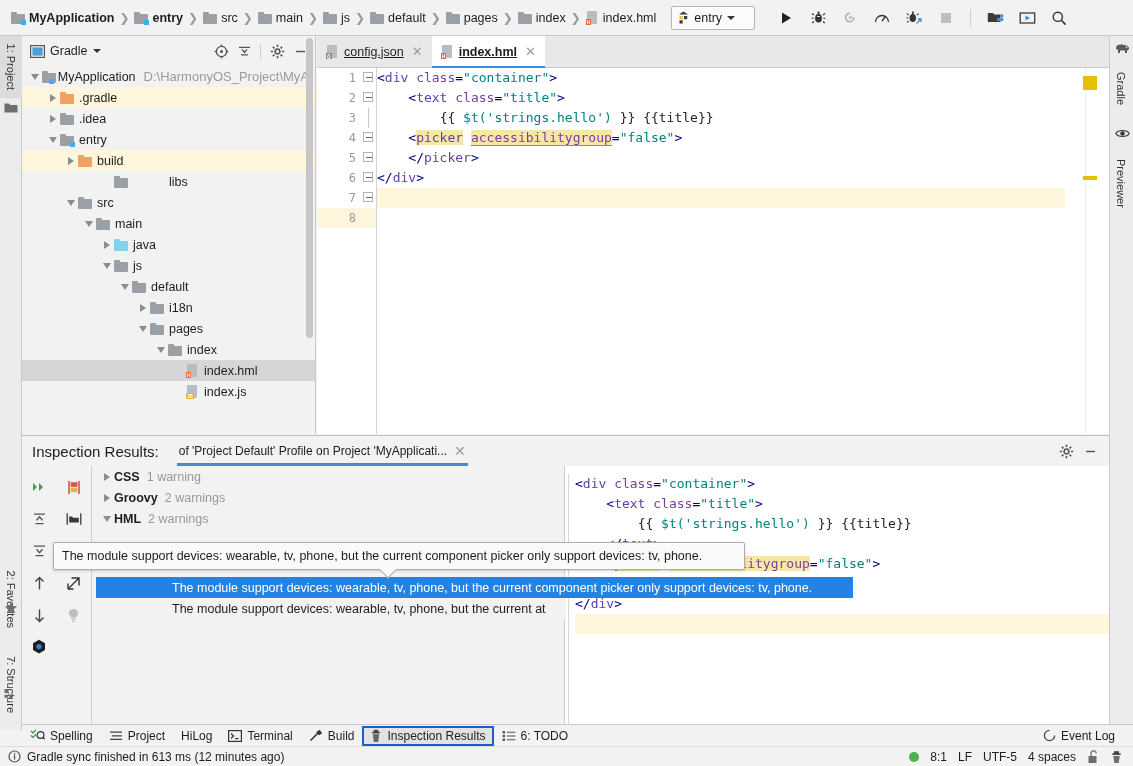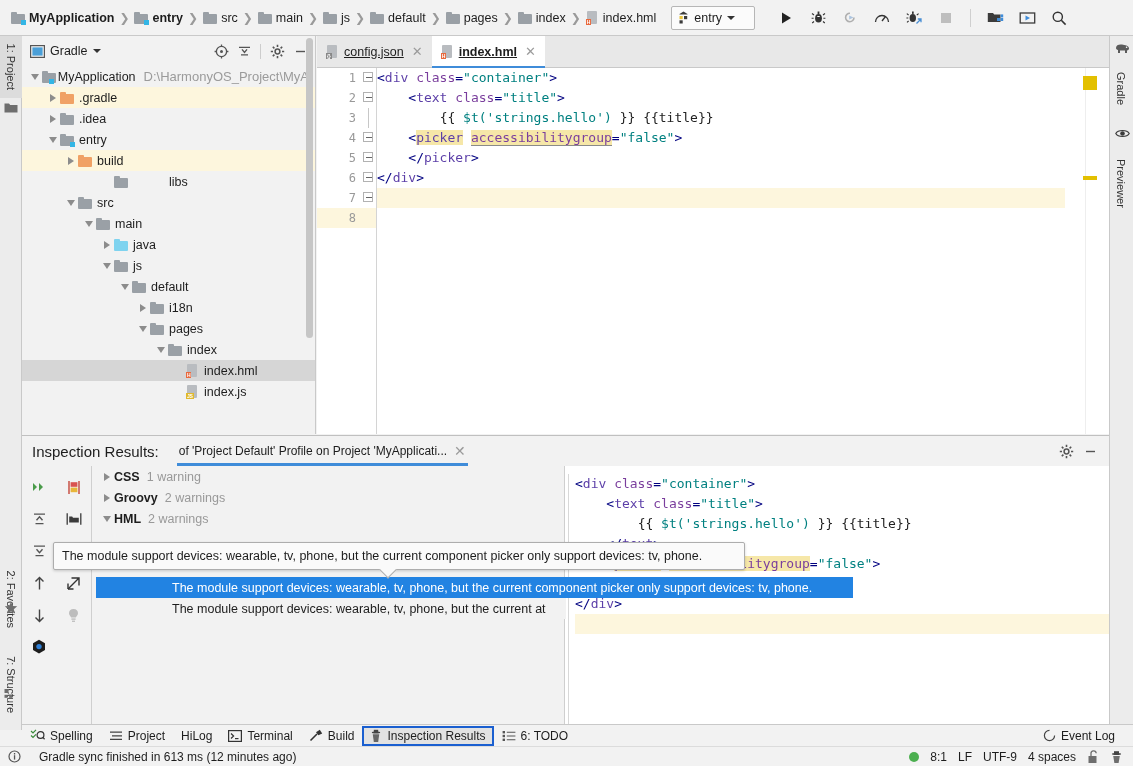--- a/index.html
+++ b/index.html
@@ -244,21 +244,21 @@
   .tw { display:flex; align-items:center; gap:5px; padding:1px 8px; font-size:12px; cursor:pointer; height:20px;}
   .tw.active { background:#e2e2e2; outline:2px solid #1a5fd0; outline-offset:-2px; }
   .tw-right { margin-left:auto; display:flex; align-items:center; padding-right:10px; }
 
   
   .statusbar {
     position:absolute; left:0; top:746px; width:1133px; height:20px;
     background:#f2f2f2; display:flex; align-items:center; font-size:12px;
     border-top:1px solid #dcdcdc;
   }
-  .sb-left { display:flex; align-items:center; gap:18px; padding-left:8px; }
+  .sb-left { display:flex; align-items:center; gap:6px; padding-left:8px; }
   .sb-right { margin-left:auto; display:flex; align-items:center; gap:11px; padding-right:10px; }
   .dot-green { width:10px;height:10px;border-radius:50%;background:#4caf50; }
 
   svg { display:block; }
 </style>
 </head>
 <body>
 
 <div class="app">
 
@@ -929,21 +929,21 @@
           <rect x="5.9" y="5.2" width="1.3" height="4.4" fill="#555"></rect>
           <rect x="5.9" y="3" width="1.3" height="1.5" fill="#555"></rect>
         </svg>
       </span>
       <span>Gradle sync finished in 613 ms (12 minutes ago)</span>
     </div>
     <div class="sb-right">
       <span class="dot-green"></span>
       <span>8:1</span>
       <span>LF</span>
-      <span>UTF-9</span>
+      <span>UTF-5</span>
       <span>4 spaces</span>
       <span>
         <svg width="12" height="14" viewBox="0 0 12 14">
           <rect x="1.5" y="6" width="8" height="7" fill="#6e6e6e"></rect>
           <path d="M4 6 L4 3.6 A2.4 2.4 0 0 1 9.2 3.2" stroke="#6e6e6e" stroke-width="1.3" fill="none"></path>
         </svg>
       </span>
       <span>
         <svg width="13" height="14" viewBox="0 0 13 14">
           <ellipse cx="6.5" cy="4" rx="4.6" ry="1.1" fill="#444"></ellipse>

